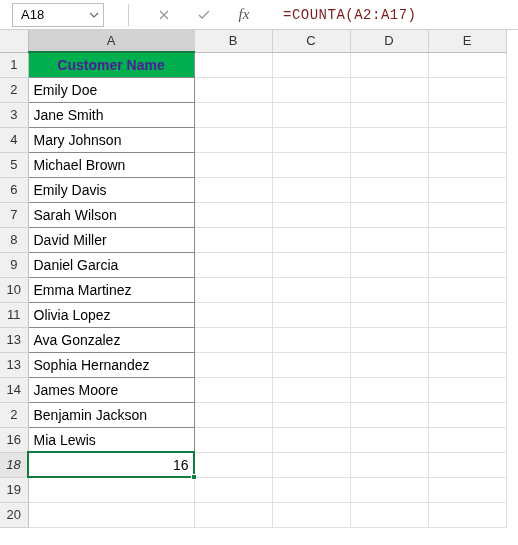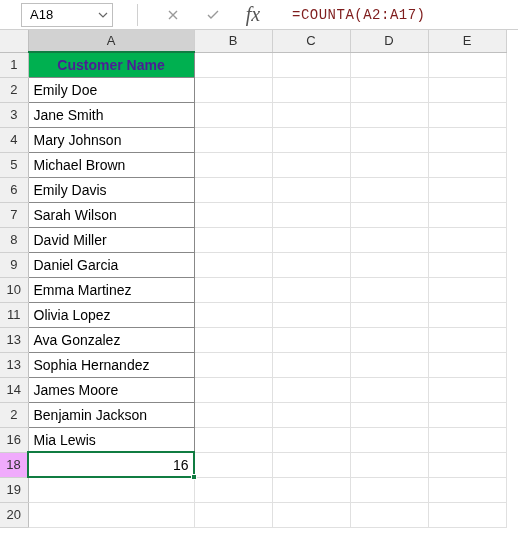--- a/index.html
+++ b/index.html
@@ -9,21 +9,21 @@
       background: #fff;
       width: 518px;
       height: 545px;
       overflow: hidden;
     }
     .formula-bar {
       display: flex;
       align-items: center;
       height: 30px;
       border-bottom: 1px solid #d0d0d0;
-      padding: 2px 21px;
+      padding: 2px 12px;
       gap: 18px;
     }
     .name-box {
       display: flex;
       align-items: center;
       border: 1px solid #bfbfbf;
       height: 24px;
       background: #fff;
       padding: 0 4px 0 8px;
       min-width: 92px;
@@ -32,21 +32,21 @@
     .name-box-text { font-size: 13px; }
     .divider {
       width: 1px; height: 22px; background: #d0d0d0; margin: 0 6px;
     }
     .fb-btn {
       width: 22px; height: 22px;
       display: flex; align-items: center; justify-content: center;
       color: #888;
       font-size: 14px;
     }
-    .fb-btn.fx { color: #555; font-style: italic; font-family: "Times New Roman", serif; font-size: 20px; }
+    .fb-btn.fx { color: #555; font-style: italic; font-family: "Times New Roman", serif; font-size: 15px; }
     .formula-input {
       flex: 1;
       border: none;
       outline: none;
       font-family: Consolas, "Courier New", monospace;
       font-size: 14px;
       padding-left: 10px;
       height: 24px;
       color: #7f1d1d;
       letter-spacing: 0.5px;
@@ -104,21 +104,22 @@
       font-weight: bold;
       text-align: center;
       border: 1px solid #888;
     }
     td.data-cell {
       border: 1px solid #888;
       padding-left: 5px;
     }
     td.num-cell { text-align: right; }
     .row-header.sel-header {
-      background: #f0abfc;
+      background: #e5e5e5;
+      font-style: italic;
     }
     .col-header.sel-header {
       background: #d2d2d2;
       border-bottom: 2px solid #107c41;
     }
     .row-header.sel-header {
       border-right: 2px solid #107c41;
     }
     .selected-cell {
       outline: 2px solid #107c41;

